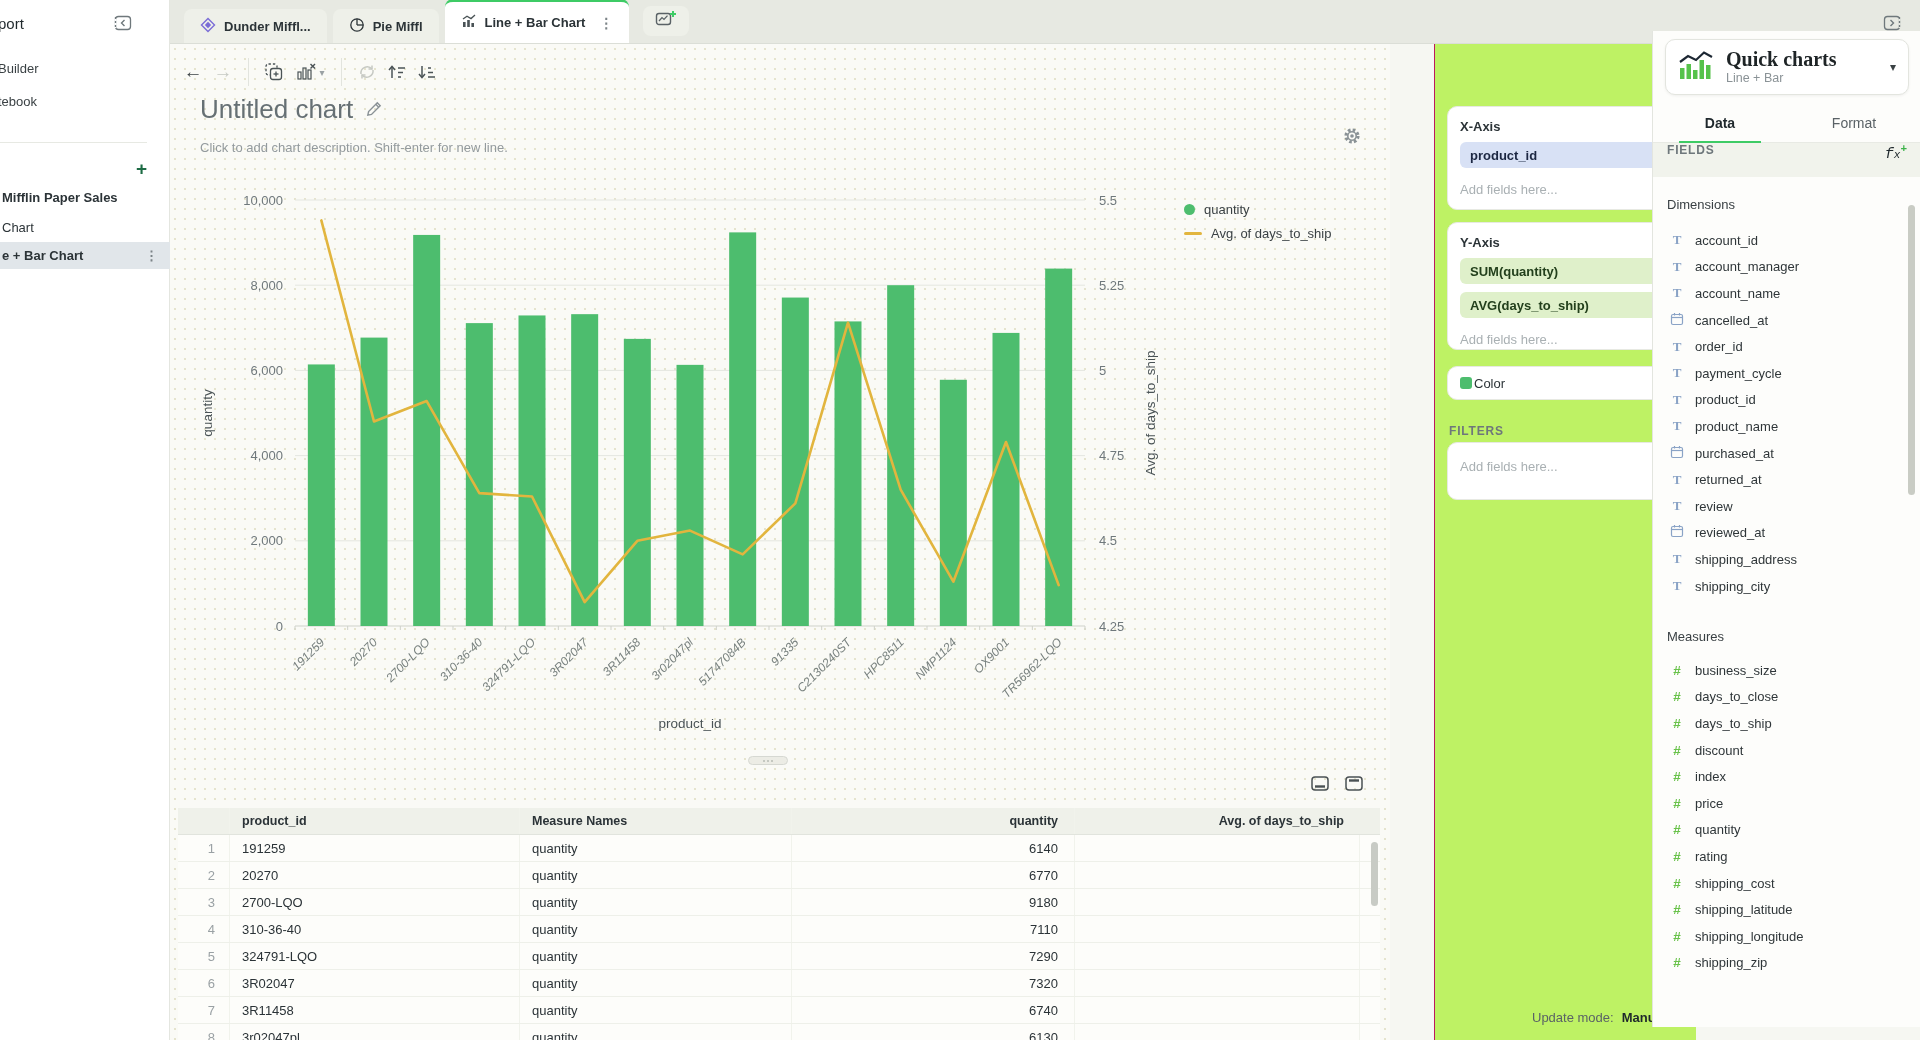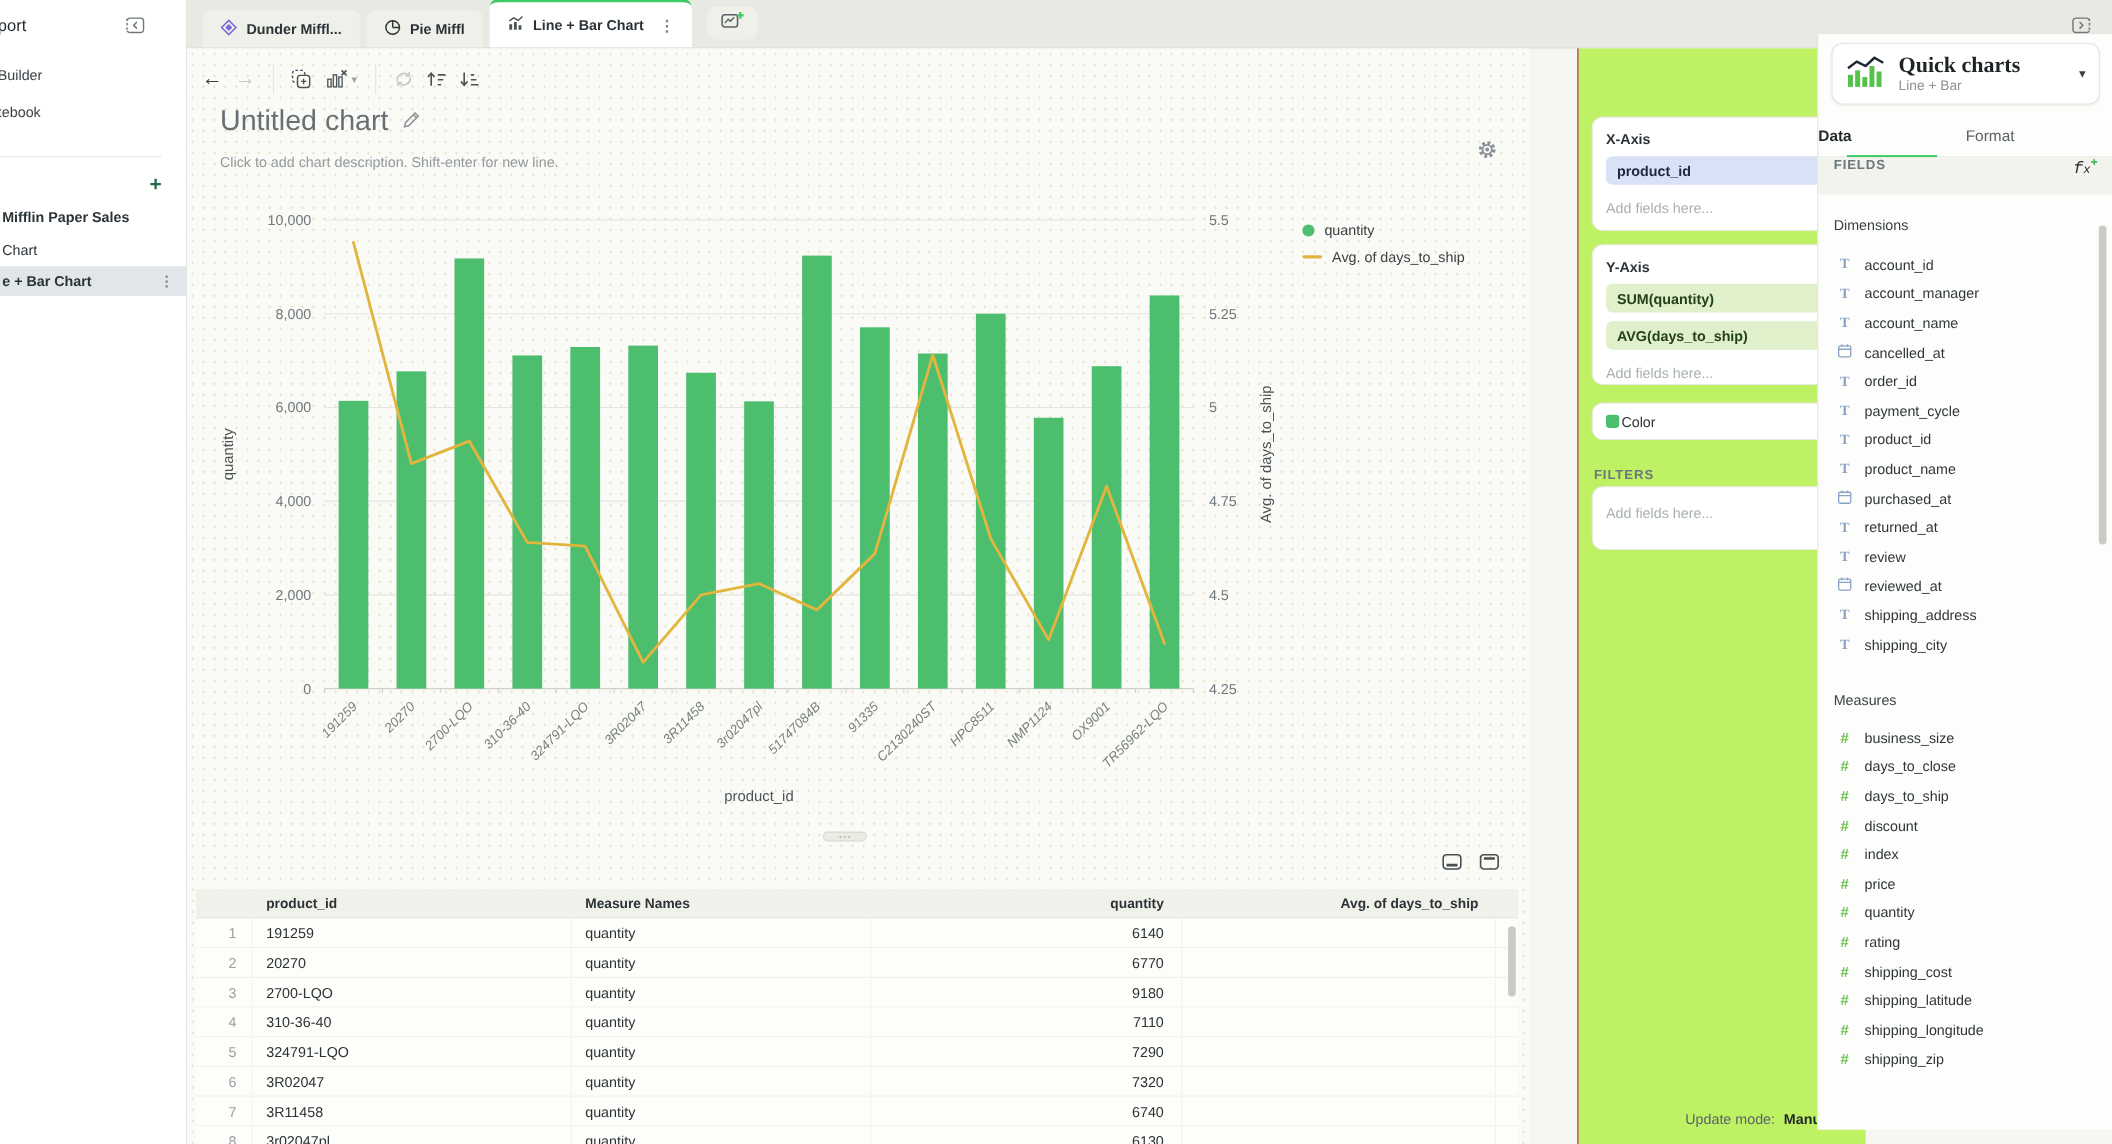--- a/index.html
+++ b/index.html
@@ -98,21 +98,21 @@
   .update-mode b { color:#1f282c; }
 
   
   .fields { position:absolute; left:1652px; top:31px; width:268px; height:996px; background:#fdfdfb; border-left:1px solid #e3e5df; }
   .qc-card { position:absolute; left:12px; top:8px; width:244px; height:56px; background:#fff; border:1px solid #e3e5df; border-radius:10px;
     box-shadow:0 1px 3px rgba(0,0,0,0.06); display:flex; align-items:center; gap:10px; padding:0 12px; }
   .qc-title { font-family:"Liberation Serif", serif; font-size:20px; font-weight:bold; color:#1e2426; line-height:21px; }
   .qc-sub { font-size:12.5px; color:#8a9296; margin-top:1px; }
   .qc-caret { margin-left:auto; color:#3a4144; font-size:12px; }
   .fp-tabs { position:absolute; left:0; top:76px; width:268px; height:36px; display:flex; border-bottom:1px solid #e8eae4; }
-  .fp-tab { width:50%; text-align:left; font-size:14px; color:#5a6266; padding-top:8px; position:relative; }
+  .fp-tab { width:50%; text-align:center; font-size:14px; color:#5a6266; padding-top:8px; position:relative; }
   .fp-tab.active { font-weight:bold; color:#1f282c; }
   .fp-tab.active::after { content:""; position:absolute; left:26px; right:26px; bottom:-1px; height:2px; background:#3ecb65; }
   .fields-bar { position:absolute; left:0; top:112px; width:268px; height:34px; background:#f1f3ec; display:flex; align-items:flex-start;
     justify-content:space-between; padding:0 14px; }
   .fields-bar .cap { font-size:12px; font-weight:bold; letter-spacing:0.8px; color:#6e777b; }
   .fx { font-family:Liberation Mono, monospace; font-size:15px; color:#1f282c; font-style:italic; }
   .fx sup { color:#3db24a; font-weight:bold; font-style:normal; font-size:11px; }
   .group-label { position:absolute; left:14px; font-size:13px; color:#3a4144; }
   .flist { position:absolute; left:0; width:268px; }
   .fitem { height:26.6px; display:flex; align-items:center; gap:10px; padding-left:16px; font-size:13px; color:#2f3639; }

